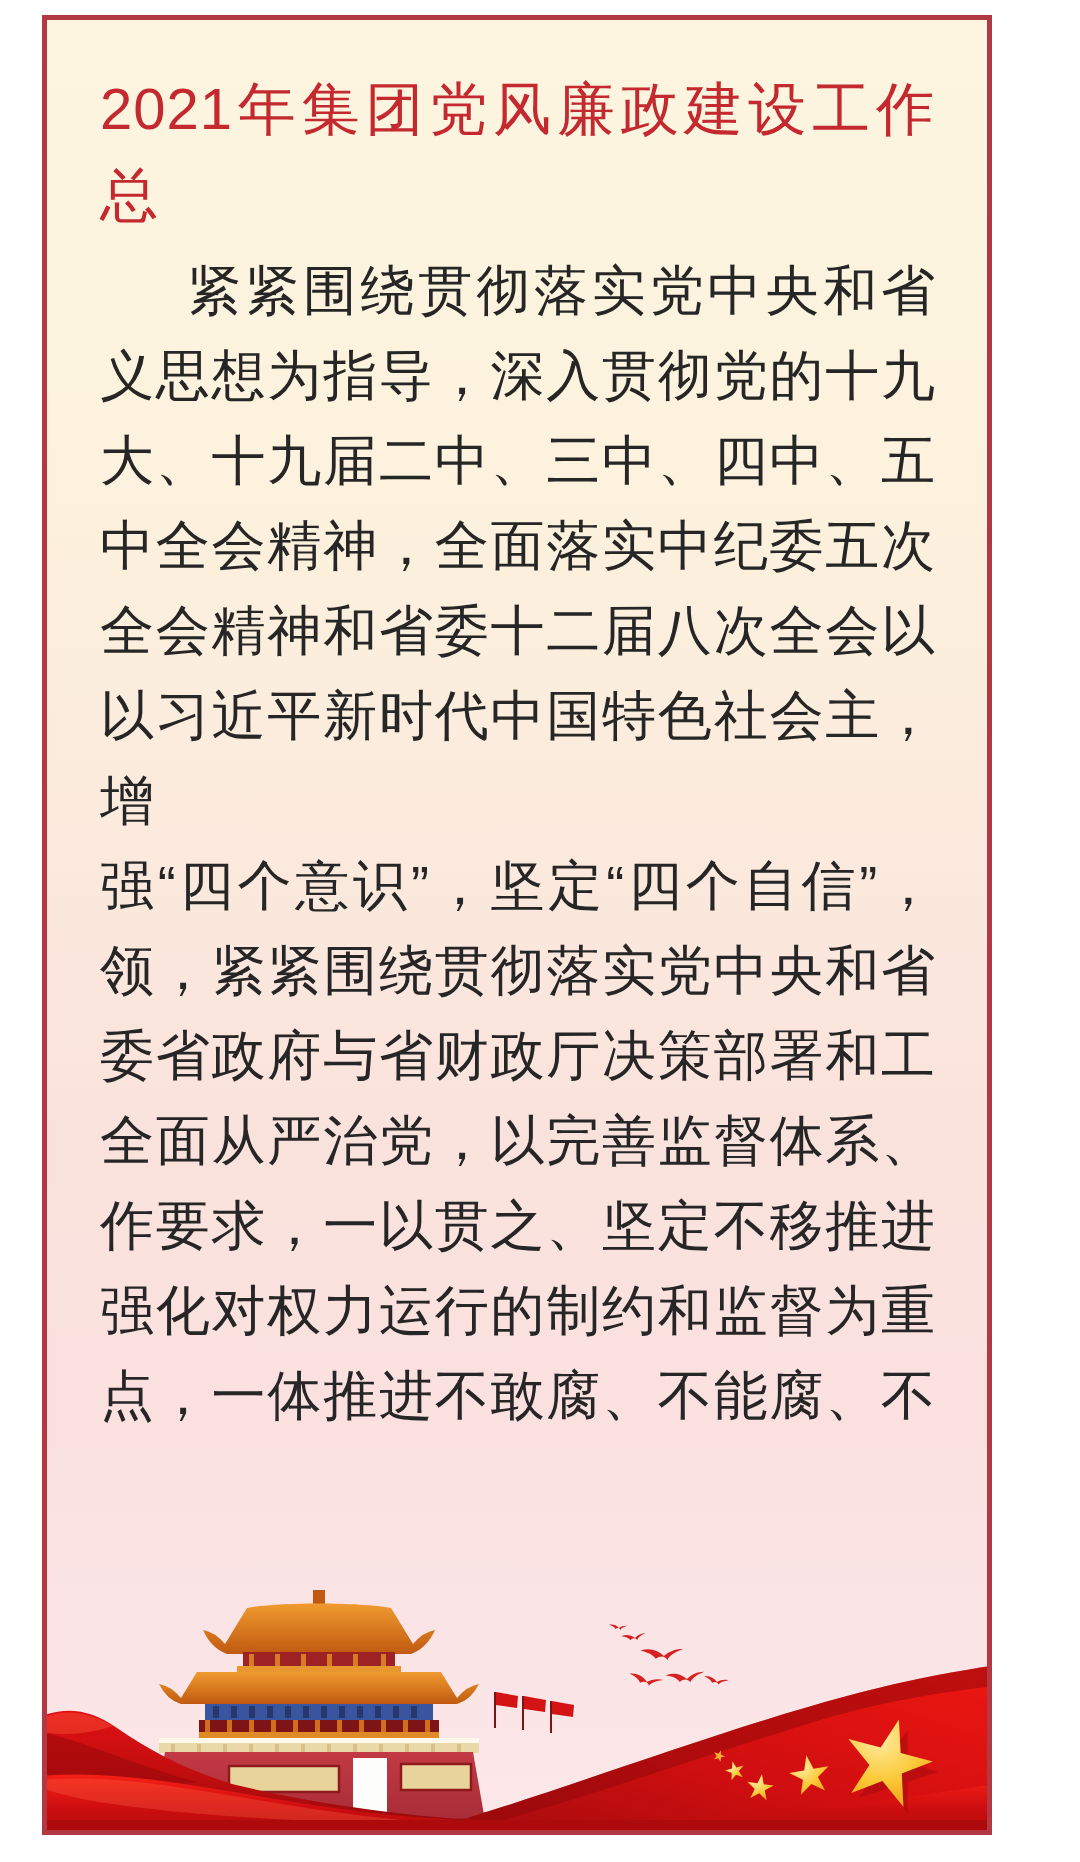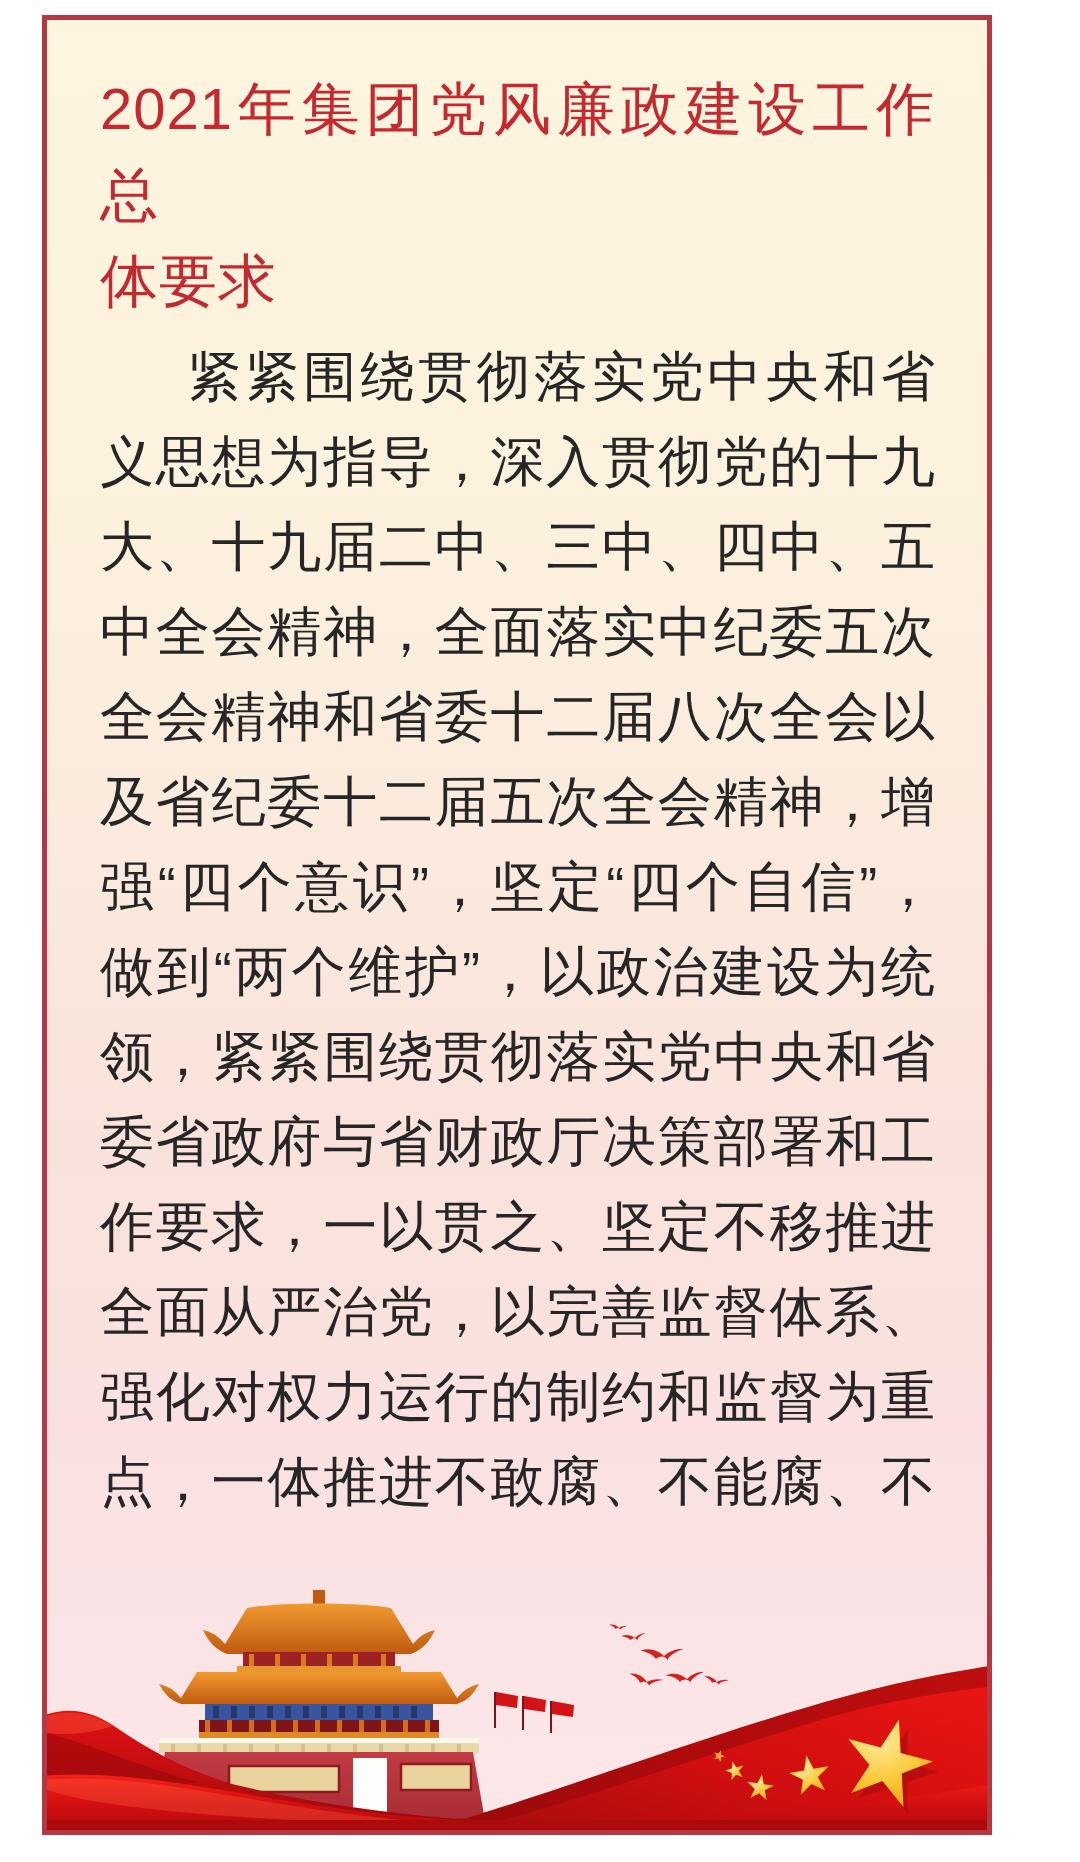--- a/index.html
+++ b/index.html
@@ -43,35 +43,33 @@
     display:block;
   }
 </style>
 </head>
 <body>
 
 <div class="poster">
   <div class="content">
     <h1 class="title">
       <div class="t-line j">2021年集团党风廉政建设工作总</div>
-      <div class="t-line">体要求</div>
     </h1>
     <div class="body-block">
       <div class="b-line j b-first">紧紧围绕贯彻落实党中央和省</div>
       <div class="b-line j">义思想为指导，深入贯彻党的十九</div>
       <div class="b-line j">大、十九届二中、三中、四中、五</div>
       <div class="b-line j">中全会精神，全面落实中纪委五次</div>
       <div class="b-line j">全会精神和省委十二届八次全会以</div>
-      <div class="b-line j">及省纪委十二届五次全会精神，增</div>
+      <div class="b-line j">以习近平新时代中国特色社会主，增</div>
       <div class="b-line j">强“四个意识”，坚定“四个自信”，</div>
-      <div class="b-line j">做到“两个维护”，以政治建设为统</div>
       <div class="b-line j">领，紧紧围绕贯彻落实党中央和省</div>
       <div class="b-line j">委省政府与省财政厅决策部署和工</div>
+      <div class="b-line j">全面从严治党，以完善监督体系、</div>
       <div class="b-line j">作要求，一以贯之、坚定不移推进</div>
-      <div class="b-line j">全面从严治党，以完善监督体系、</div>
       <div class="b-line j">强化对权力运行的制约和监督为重</div>
       <div class="b-line j">点，一体推进不敢腐、不能腐、不</div>
     </div>
   </div>
 
   <svg class="bottom-art" viewBox="0 0 971 270" preserveAspectRatio="none" xmlns="http://www.w3.org/2000/svg">
     <defs>
       <linearGradient id="gRoof" x1="0" y1="0" x2="0" y2="1">
         <stop offset="0" stop-color="#f09a30"></stop>
         <stop offset="1" stop-color="#c05a10"></stop>

